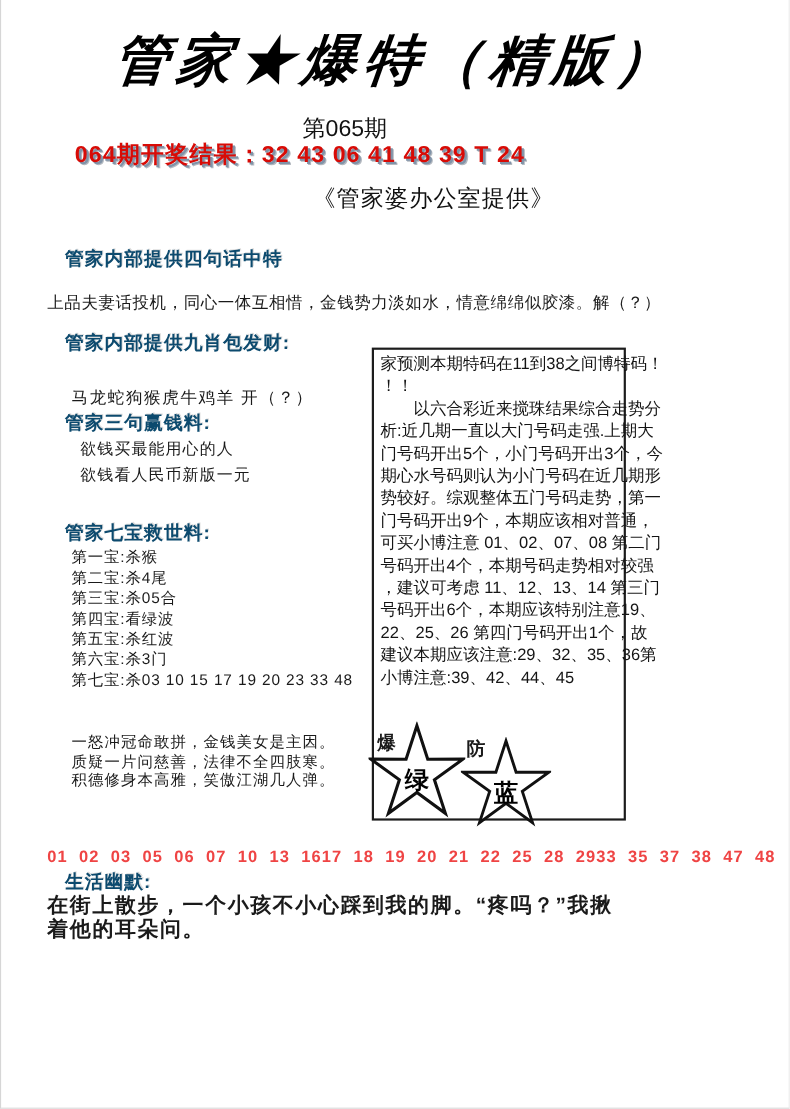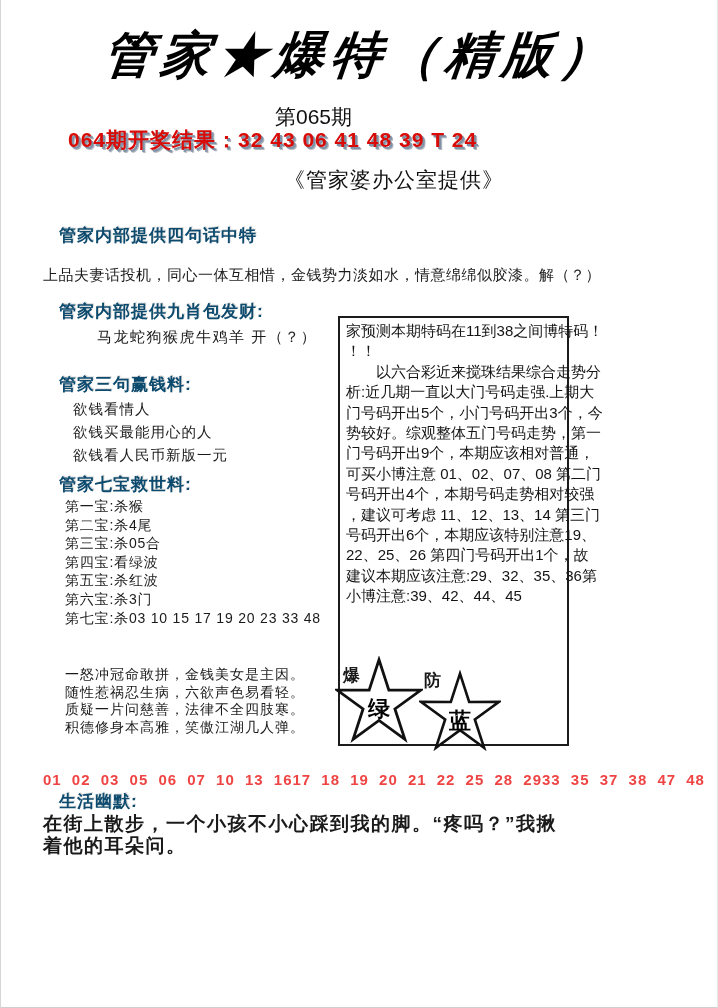--- a/index.html
+++ b/index.html
@@ -86,62 +86,61 @@
   <div class="abs issue">第065期</div>
 
   <div class="abs last-result">064期开奖结果：32 43 06 41 48 39 T 24</div>
 
   <div class="abs provider">《管家婆办公室提供》</div>
 
   <div class="abs heading" style="left:58px;top:224px;">管家内部提供四句话中特</div>
   <div class="abs body-text" style="left:42px;top:266px;">上品夫妻话投机，同心一体互相惜，金钱势力淡如水，情意绵绵似胶漆。解（？）</div>
 
   <div class="abs heading" style="left:58px;top:300px;">管家内部提供九肖包发财:</div>
-  <div class="abs body-text" style="left:64px;top:328px;letter-spacing:1.5px;margin-left:32px;">马龙蛇狗猴虎牛鸡羊 开（？）</div>
+  <div class="abs body-text" style="left:64px;top:352px;letter-spacing:1.5px;">马龙蛇狗猴虎牛鸡羊 开（？）</div>
 
   <div class="abs heading" style="left:58px;top:373px;">管家三句赢钱料:</div>
   <div class="abs lines-block three-lines">
-      <div>欲钱看情人</div>
       <div>欲钱买最能用心的人</div>
       <div>欲钱看人民币新版一元</div>
     </div>
 
   <div class="abs heading" style="left:58px;top:473px;">管家七宝救世料:</div>
   <div class="abs list-block seven-list">
       <div>第一宝:杀猴</div>
       <div>第二宝:杀4尾</div>
       <div>第三宝:杀05合</div>
       <div>第四宝:看绿波</div>
       <div>第五宝:杀红波</div>
       <div>第六宝:杀3门</div>
       <div>第七宝:杀03 10 15 17 19 20 23 33 48</div>
     </div>
 
   <div class="abs lines-block poem">
       <div>一怒冲冠命敢拼，金钱美女是主因。</div>
-      <div>随性惹祸忍生病，六欲声色易看轻。</div>
       <div>质疑一片问慈善，法律不全四肢寒。</div>
       <div>积德修身本高雅，笑傲江湖几人弹。</div>
     </div>
 
   <div class="abs range-numbers">01 02 03 05 06 07 10 13 1617 18 19 20 21 22 25 28 2933 35 37 38 47 48</div>
 
   <div class="abs heading" style="left:58px;top:790px;">生活幽默:</div>
   <div class="abs lines-block humor">
       <div>在街上散步，一个小孩不小心踩到我的脚。“疼吗？”我揪</div>
       <div>着他的耳朵问。</div>
     </div>
 
   <div class="abs pred-box">
     <div class="pred-lines">
         <div>家预测本期特码在11到38之间博特码！</div>
         <div>！！</div>
         <div>　　以六合彩近来搅珠结果综合走势分</div>
         <div>析:近几期一直以大门号码走强.上期大</div>
         <div>门号码开出5个，小门号码开出3个，今</div>
+        <div>期心水号码则认为小门号码在近几期形</div>
         <div>势较好。综观整体五门号码走势，第一</div>
         <div>门号码开出9个，本期应该相对普通，</div>
         <div>可买小博注意 01、02、07、08 第二门</div>
         <div>号码开出4个，本期号码走势相对较强</div>
         <div>，建议可考虑 11、12、13、14 第三门</div>
         <div>号码开出6个，本期应该特别注意19、</div>
         <div>22、25、26 第四门号码开出1个，故</div>
         <div>建议本期应该注意:29、32、35、36第</div>
         <div>小博注意:39、42、44、45</div>
       </div>

